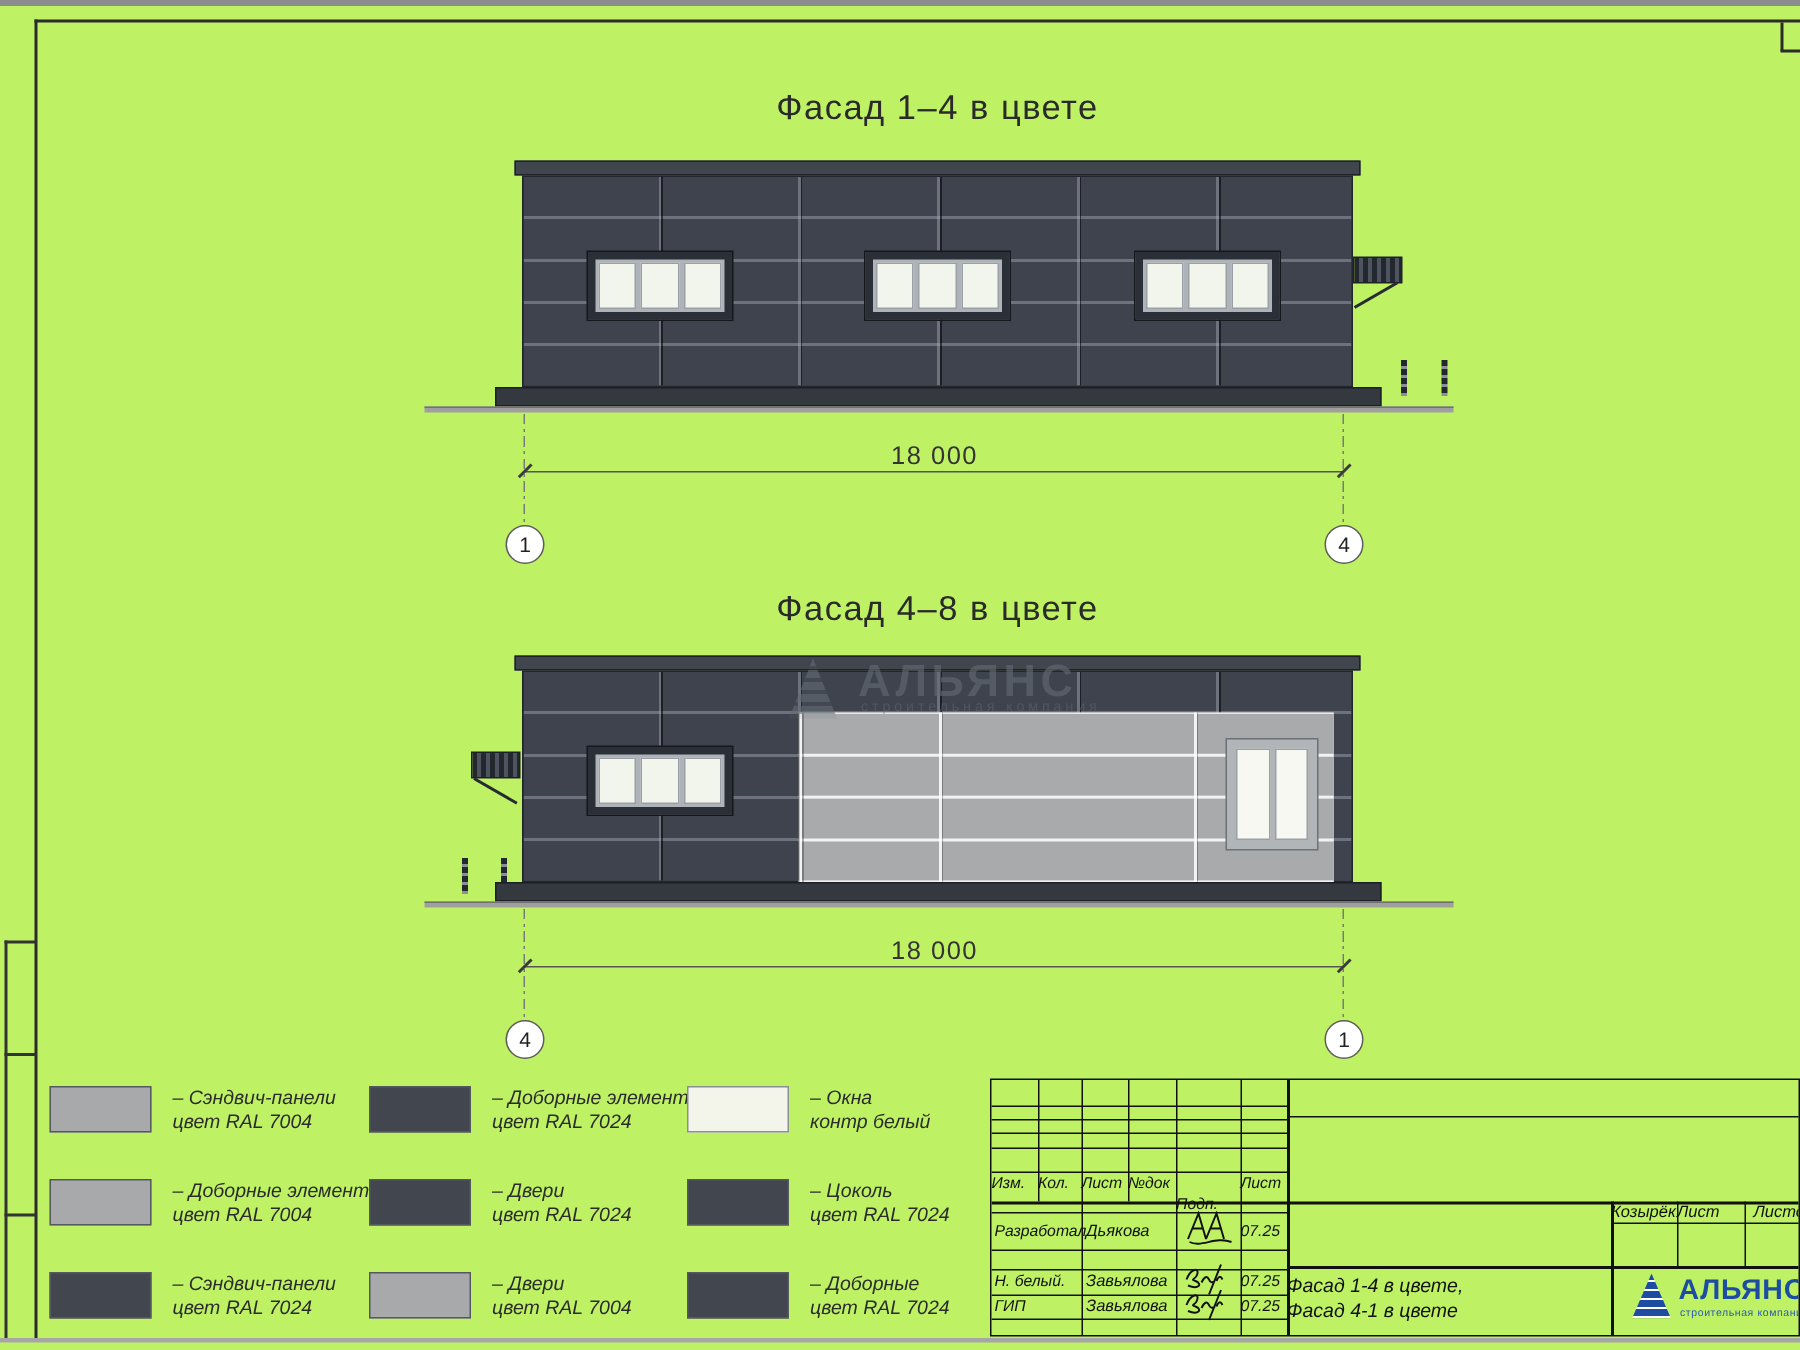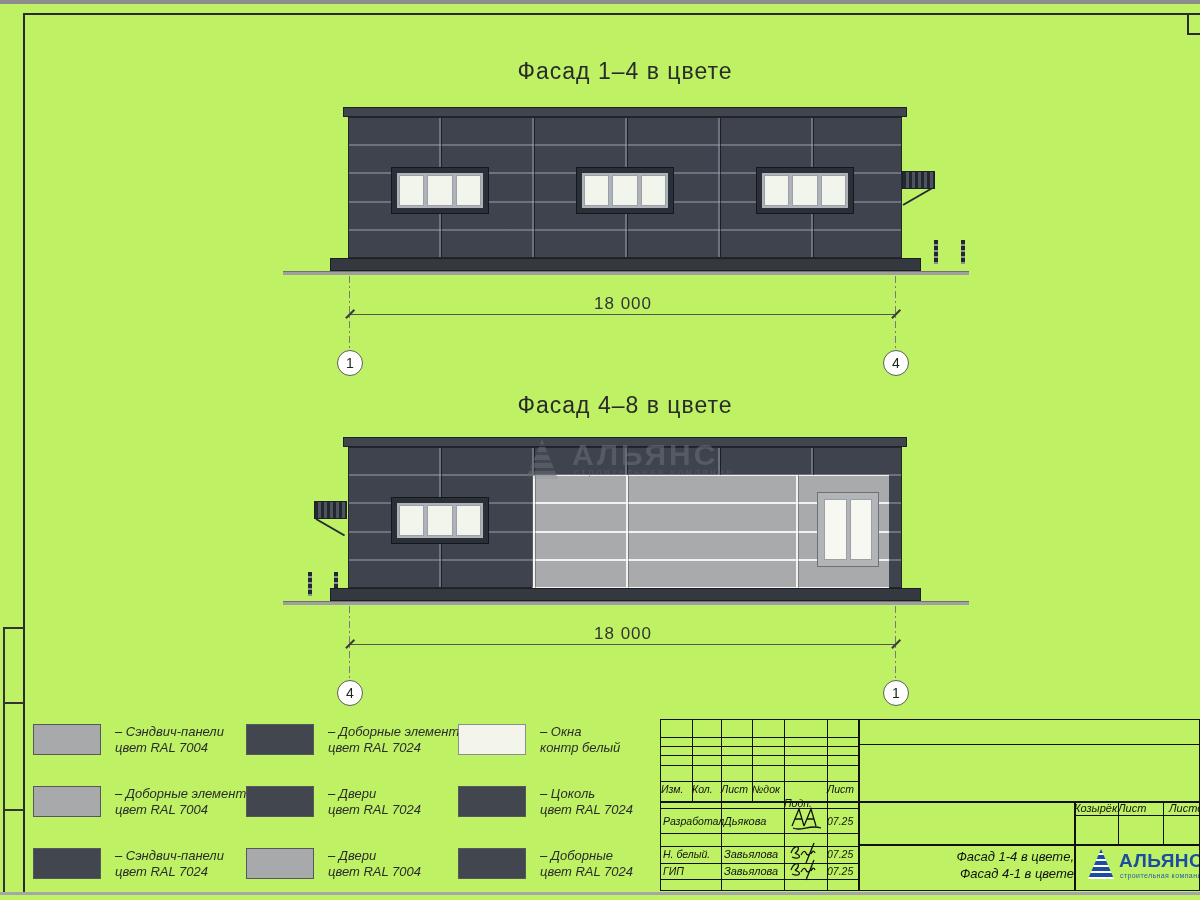--- a/index.html
+++ b/index.html
@@ -69,21 +69,21 @@
   .lg-text{position:absolute;left:82px;top:0;font-size:13px;line-height:16px;font-style:italic;color:#2b2b2b;white-space:nowrap;}
 
   
   .tb{left:660px;top:719px;width:540px;height:172px;border:1.5px solid #111;box-sizing:border-box;
       overflow:hidden;font-style:italic;color:#111;}
   .tb .h{position:absolute;height:1px;background:#111;}
   .tb .v{position:absolute;width:1px;background:#111;}
   .tb .cell{position:absolute;text-align:left;font-size:10.5px;white-space:nowrap;overflow:visible;}
   .tb .lbl{position:absolute;font-size:10.5px;white-space:nowrap;}
   .tb .name{font-size:11px;}
-  .doc-title{position:absolute;left:197px;top:128px;width:216px;text-align:right;font-size:13px;line-height:17px;}
+  .doc-title{position:absolute;left:197px;top:128px;width:216px;text-align:left;font-size:13px;line-height:17px;}
   .logo-tri{position:absolute;left:427px;top:129px;width:26px;height:30px;
             background:repeating-linear-gradient(to bottom,#1d4da2 0 4.2px,#ffffff 4.2px 6px);
             clip-path:polygon(50% 0,100% 100%,0 100%);}
   .logo-name{position:absolute;left:458px;top:130px;font-size:19px;font-weight:bold;font-style:normal;
              letter-spacing:0.5px;color:#1d4da2;white-space:nowrap;}
   .logo-sub{position:absolute;left:459px;top:152px;font-size:7px;font-style:normal;letter-spacing:0.4px;
             color:#2b59ae;white-space:nowrap;}
   .sig{position:absolute;}
 </style>
 </head>

